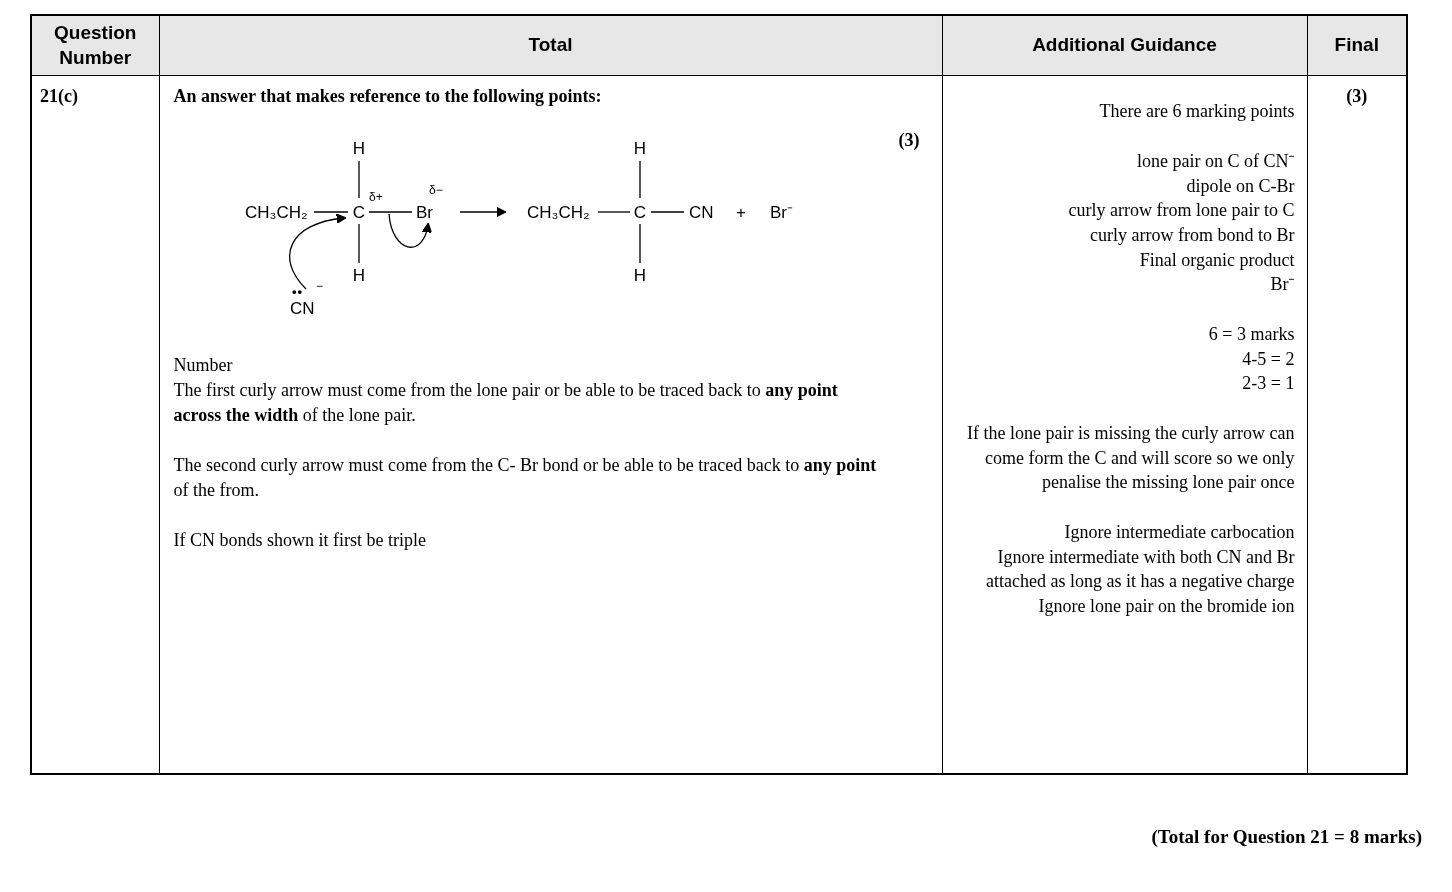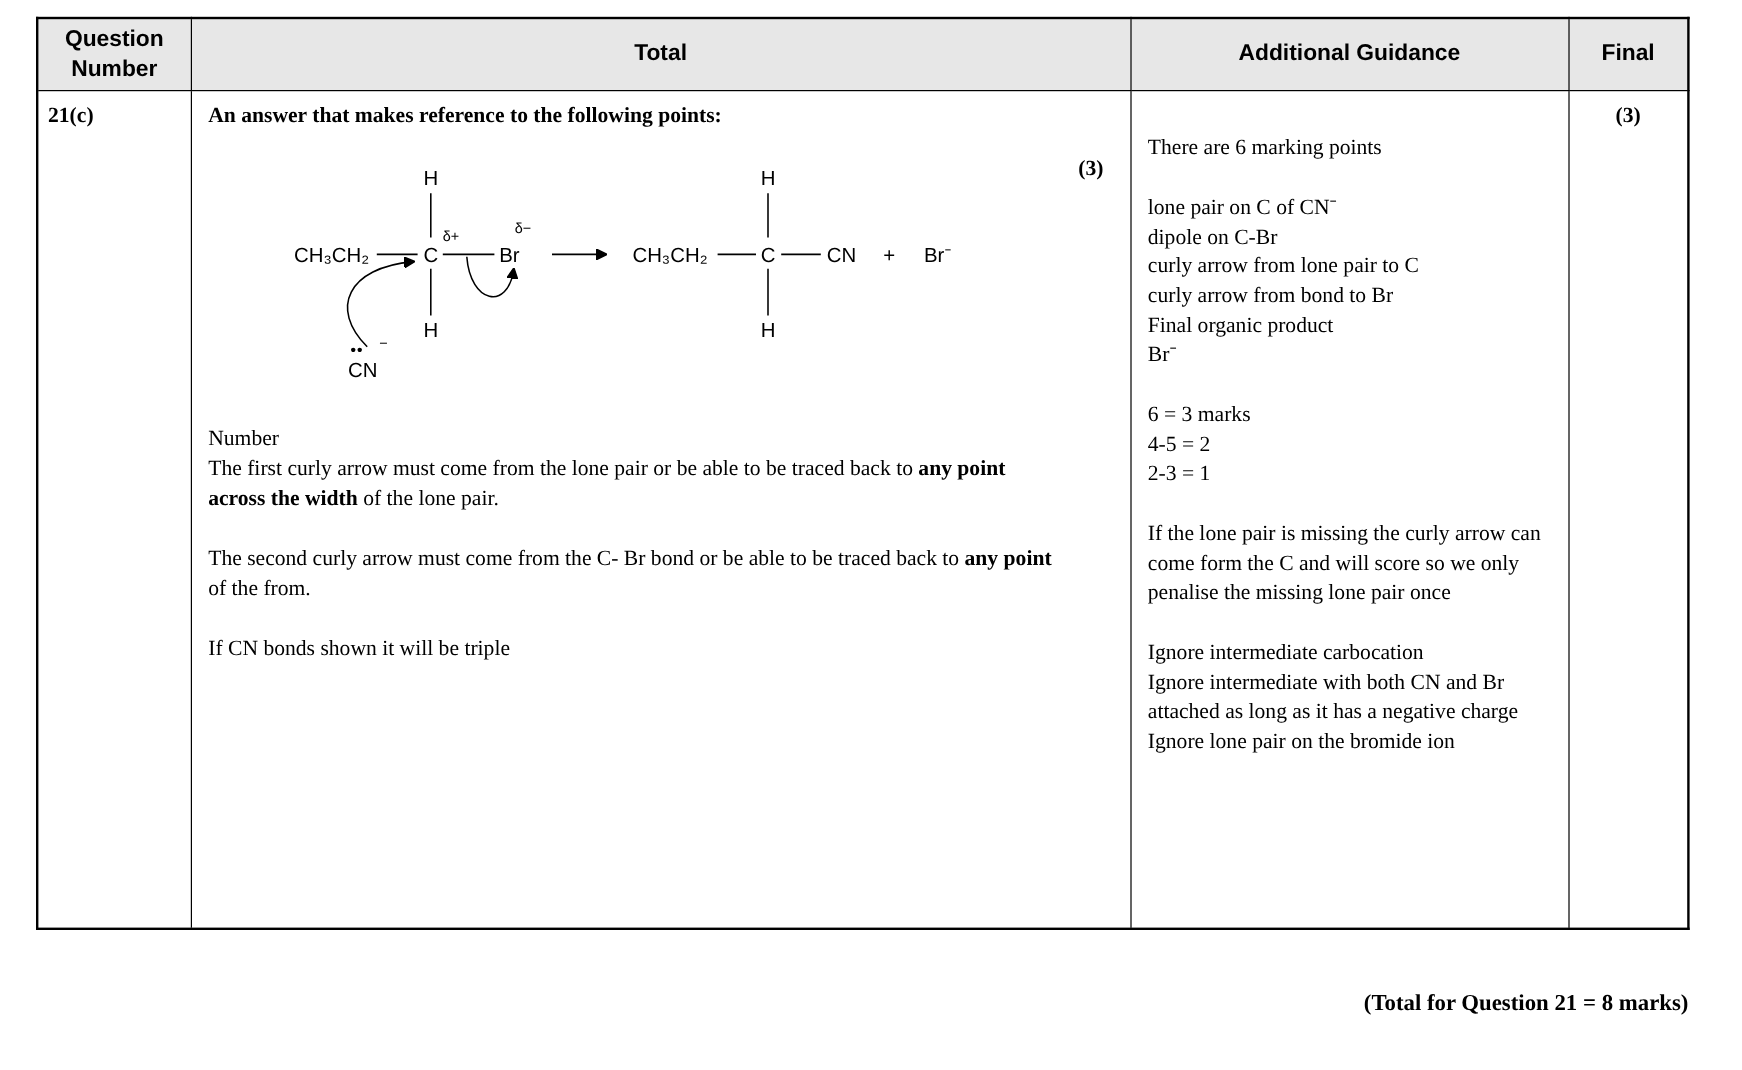--- a/index.html
+++ b/index.html
@@ -40,23 +40,24 @@
     font-weight: bold;
     font-size: 18px;
   }
   td.cell-answer {
     position: relative;
     padding: 10px 14px;
     font-size: 18px;
     height: 698px;
   }
   td.cell-guidance {
-    padding: 34px 12px 12px 14px;
+    padding: 23px 12px 12px 14px;
     font-size: 18px;
     line-height: 1.37;
+    text-align: right;
   }
   td.cell-mark {
     padding: 10px 4px;
     text-align: center;
     font-weight: bold;
     font-size: 18px;
   }
 
   .intro { margin: 0; font-size: 18px; font-weight: bold; }
   .inline-mark {
@@ -84,21 +85,21 @@
   .comment-title { margin-bottom: 2px; }
 
   .cell-guidance p {
     margin: 0 0 25px 0;
     white-space: pre-line;
   }
   .cell-guidance p:last-child { margin-bottom: 0; }
 
   .footer {
     position: absolute;
-    right: 45px; top: 824px;
+    right: 30px; top: 824px;
     text-align: right;
     font-weight: bold;
     font-size: 19px;
     line-height: 25px;
   }
 </style>
 </head>
 <body>
 
 <div class="page">
@@ -172,21 +173,21 @@
               <text x="457" y="97">CN</text>
               <text x="504" y="97">+</text>
               <text x="538" y="97">Br⁻</text>
             </svg>
           </div>
 
           <div class="comment">
             <p class="comment-title">Number</p>
             <p><span>The first curly arrow must come from the lone pair or be able to be traced back to </span><b>any point across the width</b><span> of the lone pair.</span></p>
             <p class="gap"><span>The second curly arrow must come from the C- Br bond or be able to be traced back to </span><b>any point</b><span> of the from.</span></p>
-            <p class="gap">If CN bonds shown it will be triple</p>
+            <p class="gap">If CN bonds shown it first be triple</p>
           </div>
         </td>
 
         <td class="cell-guidance">
           <p>There are 6 marking points</p>
           <p>lone pair on C of CN⁻
 dipole on C-Br
 curly arrow from lone pair to C
 curly arrow from bond to Br
 Final organic product

